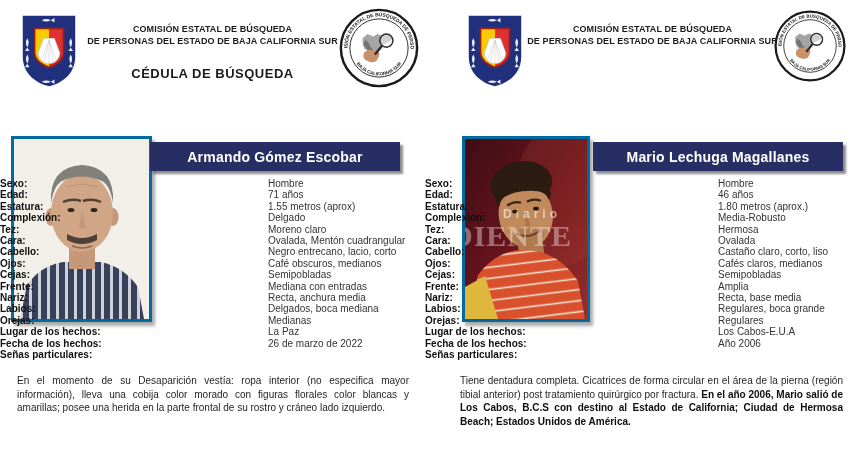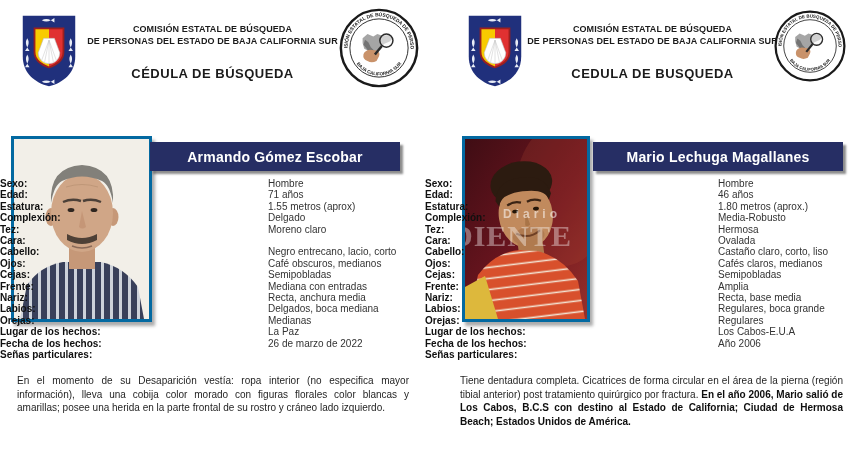--- a/index.html
+++ b/index.html
@@ -155,20 +155,21 @@
         <div class="drow">
         <span class="dlabel">Complexión:</span>
         <span class="dvalue">Delgado</span>
       </div>
         <div class="drow">
         <span class="dlabel">Tez:</span>
         <span class="dvalue">Moreno claro</span>
       </div>
         <div class="drow">
         <span class="dlabel">Cara:</span>
+        <span class="dvalue">Ovalada, Mentón cuadrangular</span>
       </div>
         <div class="drow">
         <span class="dlabel">Cabello:</span>
         <span class="dvalue">Negro entrecano, lacio, corto</span>
       </div>
         <div class="drow">
         <span class="dlabel">Ojos:</span>
         <span class="dvalue">Café obscuros, medianos</span>
       </div>
         <div class="drow">
@@ -232,21 +233,20 @@
         <path d="M8 46 q3 5 0 10 q-3 -5 0 -10 Z M8 56 l2.5 4 h-5 Z"></path>
         <path d="M56 28 q3 5 0 10 q-3 -5 0 -10 Z M56 38 l2.5 4 h-5 Z"></path>
         <path d="M56 46 q3 5 0 10 q-3 -5 0 -10 Z M56 56 l2.5 4 h-5 Z"></path>
       </g>
     </svg>
 
     <div class="org-block">
       <div>COMISIÓN ESTATAL DE BÚSQUEDA</div>
       <div>DE PERSONAS DEL ESTADO DE BAJA CALIFORNIA SUR</div>
     </div>
-    <div class="doc-title">CEDULA DE BUSQUEDA</div>
 
     <svg class="seal" viewBox="0 0 100 100">
       <defs>
         <path id="arcTR" d="M11.5 50 A38.5 38.5 0 1 1 88.5 50"></path>
         <path id="arcBR" d="M16.5 50 A33.5 33.5 0 0 0 83.5 50"></path>
       </defs>
       <circle cx="50" cy="50" r="46.5" fill="#ffffff" stroke="#1a1a1a" stroke-width="3"></circle>
       <circle cx="50" cy="50" r="35.5" fill="none" stroke="#1a1a1a" stroke-width="1.1"></circle>
       <text font-size="6" font-weight="bold" fill="#1a1a1a">
         <textPath href="#arcTR" startOffset="50%" text-anchor="middle">COMISIÓN ESTATAL DE BÚSQUEDA DE PERSONAS</textPath>

